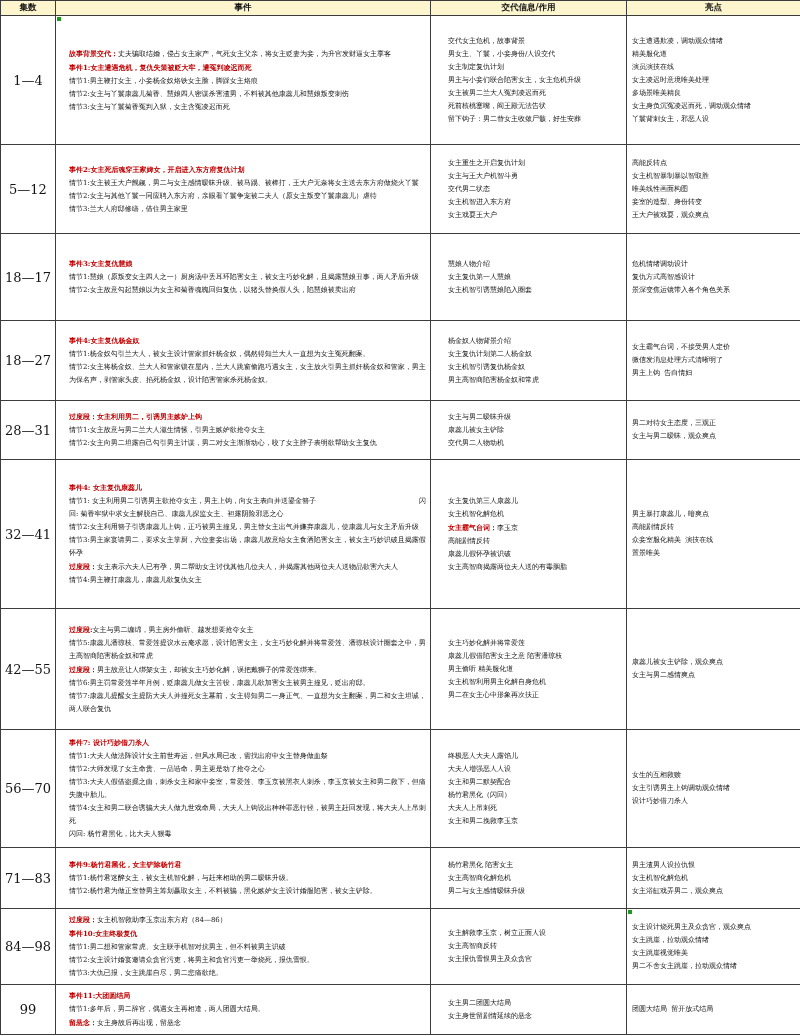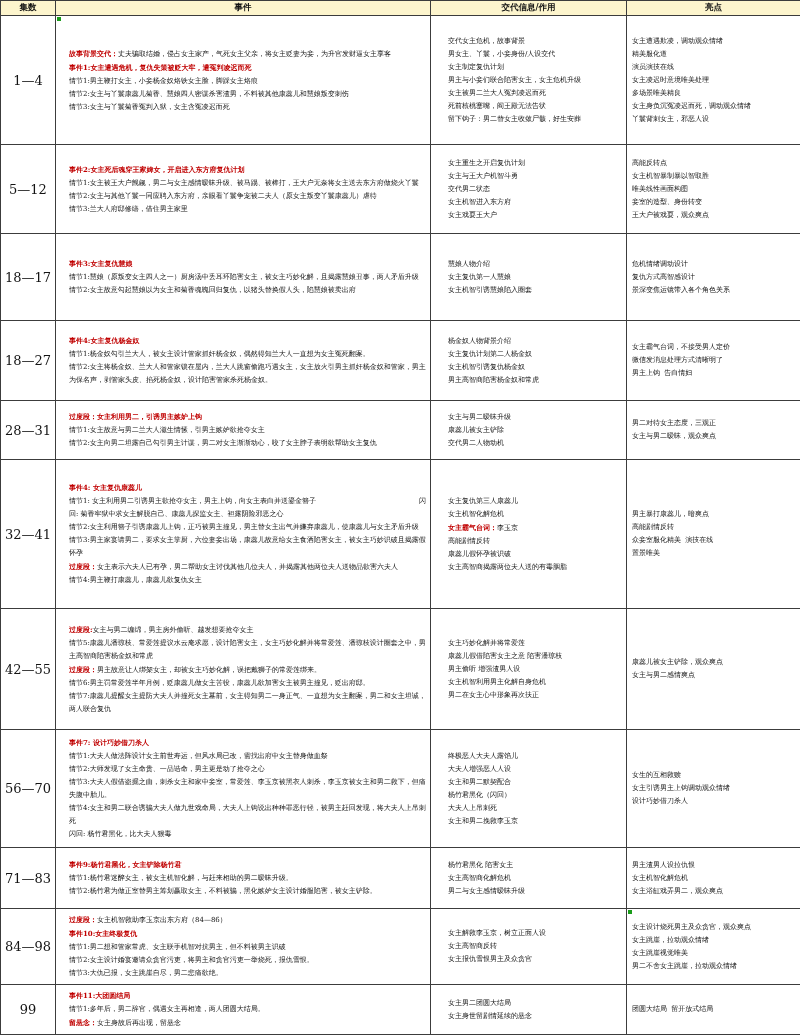--- a/index.html
+++ b/index.html
@@ -176,21 +176,21 @@
         <td class="ev">
           <div class="ln"><span class="red">过度段:</span><span class="plain">女主与男二缠绵，男主房外偷听、越发想要抢夺女主</span></div>
           <div class="ln"><span class="plain">情节5:康蕊儿潘琼枝、常爱莲提议水云庵求愿，设计陷害女主，女主巧妙化解并将常爱莲、潘琼枝设计圈套之中，男主高智商陷害杨金奴和常虎</span></div>
           <div class="ln"><span class="red">过度段：</span><span class="plain">男主故意让人绑架女主，却被女主巧妙化解，误把戴狮子的常爱莲绑来。</span></div>
           <div class="ln"><span class="plain">情节6:男主罚常爱莲半年月例，贬康蕊儿做女主苦役，康蕊儿欲加害女主被男主撞见，贬出府邸。</span></div>
           <div class="ln"><span class="plain">情节7:康蕊儿提醒女主提防大夫人并撞死女主墓前，女主得知男二一身正气、一直想为女主翻案，男二和女主坦诚，两人联合复仇</span></div>
         </td>
         <td class="info">
           <div class="ln"><span class="plain">女主巧妙化解并将常爱莲</span></div>
           <div class="ln"><span class="plain">康蕊儿假借陷害女主之意 陷害潘琼枝</span></div>
-          <div class="ln"><span class="plain">男主偷听 增强渣男人设</span></div>
+          <div class="ln"><span class="plain">男主偷听 精美服化道</span></div>
           <div class="ln"><span class="plain">女主机智利用男主化解自身危机</span></div>
           <div class="ln"><span class="plain">男二在女主心中形象再次扶正</span></div>
         </td>
         <td class="hl">
           <div class="ln"><span class="plain">康蕊儿被女主铲除，观众爽点</span></div>
           <div class="ln"><span class="plain">女主与男二感情爽点</span></div>
         </td>
       </tr>
       <tr style="height: 118px;">
         <td class="ep">56—70</td>

